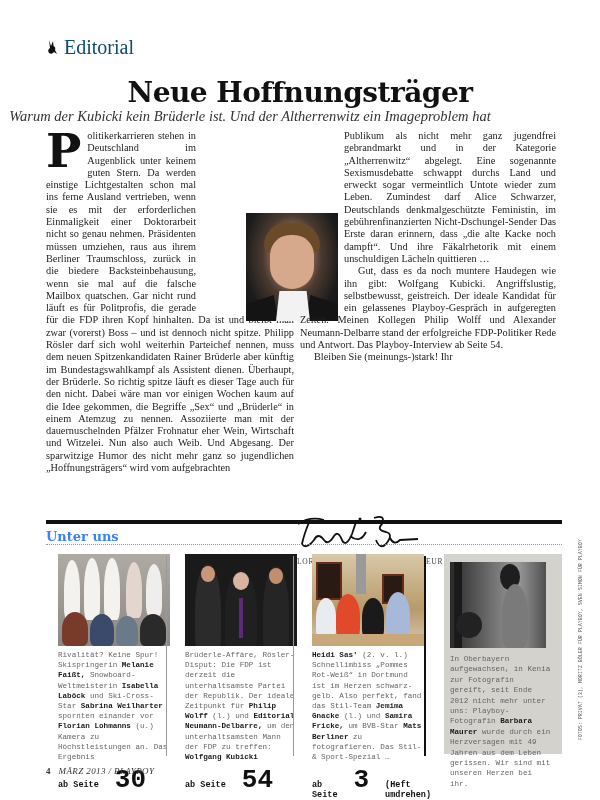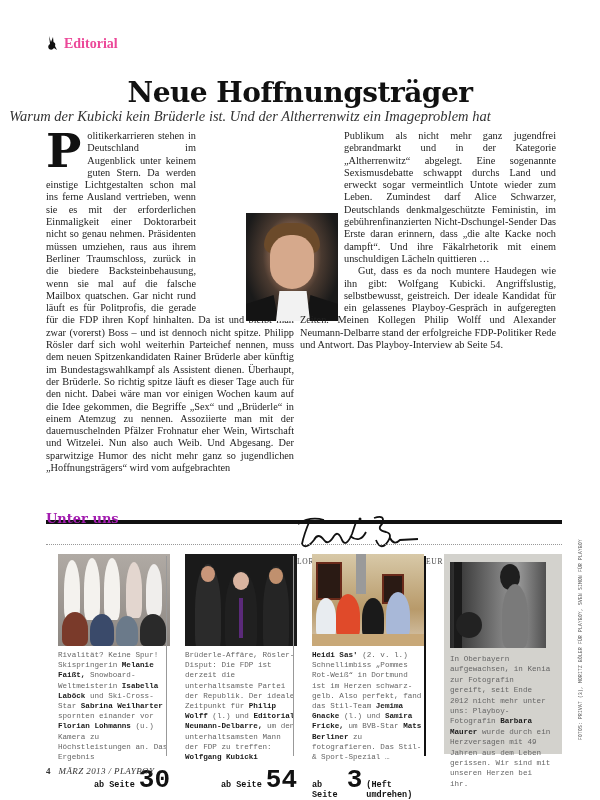--- a/index.html
+++ b/index.html
@@ -3,21 +3,21 @@
 <meta charset="utf-8">
 <style>
   html, body { margin: 0; padding: 0; background: #ffffff; }
   body { width: 600px; height: 800px; position: relative; overflow: hidden; color: #1e1e1e; }
   .abs { position: absolute; }
   .serif { font-family: "Liberation Serif", "DejaVu Serif", serif; }
   .sans { font-family: Liberation Mono, monospace; margin-left: 12px; }
 
   .section-head { left: 46px; top: 36px; display: flex; align-items: center; gap: 6px; }
   .bunny { width: 12px; height: 16px; }
-  .section-label { font-size: 14px; color: #ec4899; font-weight: bold; }
+  .section-label { font-size: 20px; color: #0c4a6e; }
 
   .headline { left: 0; width: 600px; top: 76px; text-align: center; font-family: "DejaVu Serif", serif; font-weight: bold; font-size: 28px; letter-spacing: -0.5px; color: #111; }
   .subhead { left: 0; width: 500px; top: 108px; text-align: center; font-size: 14.5px; font-style: italic; color: #333; }
 
   .col { font-size: 10.3px; line-height: 12.3px; text-align: justify; color: #222; }
   .col p { margin: 0; }
   .col .indent { text-indent: 14px; }
   .dropcap { float: left; font-family: "DejaVu Serif", serif; font-weight: bold; font-size: 47px; line-height: 38px; margin: 2px 6px 0 0; color: #111; }
   .float-photo-l { float: right; width: 92px; height: 110px; margin: 4px 0 4px 6px; }
   .col-left { left: 46px; top: 130px; width: 248px; }
@@ -26,28 +26,28 @@
   .portrait { left: 246px; top: 213px; width: 92px; height: 108px; background: radial-gradient(ellipse at 50% 40%, #c79a80 0%, #a77a60 22%, #4a3a30 45%, #1a1a1a 75%); overflow: hidden; }
   .portrait .hair { position: absolute; left: 18px; top: 10px; width: 56px; height: 30px; border-radius: 28px 28px 10px 10px; background: #6b4a2a; }
   .portrait .face { position: absolute; left: 24px; top: 22px; width: 44px; height: 54px; border-radius: 22px 22px 24px 24px; background: #d6a98c; }
   .portrait .shirt { position: absolute; left: 30px; top: 78px; width: 34px; height: 30px; background: #f2f2f2; clip-path: polygon(10% 0, 90% 0, 100% 100%, 0 100%); }
   .portrait .jacket { position: absolute; left: 0; top: 82px; width: 92px; height: 30px; background: #141414; clip-path: polygon(0 30%, 30% 0, 36% 100%, 0 100%, 64% 100%, 70% 0, 100% 30%, 100% 100%, 0 100%); }
 
   .signature { left: 290px; top: 510px; width: 130px; height: 44px; }
   .sig-caption { left: 292px; top: 557px; font-size: 7.5px; letter-spacing: 0.8px; color: #444; }
 
   .rule-thick { left: 46px; top: 520px; width: 516px; height: 4px; background: #111; }
-  .unter-uns { left: 46px; top: 511px; font-family: "DejaVu Serif", serif; font-weight: bold; font-size: 13px; color: #a21caf; }
+  .unter-uns { left: 46px; top: 529px; font-family: "DejaVu Serif", serif; font-weight: bold; font-size: 13px; color: #3b82f6; }
   .rule-dotted { left: 46px; top: 544px; width: 516px; border-top: 1px dotted #999; }
 
   .card { top: 554px; width: 112px; }
   .card .ph { width: 112px; height: 92px; position: relative; overflow: hidden; }
   .card .cap { font-size: 7.6px; line-height: 10.2px; color: #666; margin-top: 4px; }
   .card .cap b { color: #1a1a1a; }
-  .card .ref { display: flex; align-items: baseline; gap: 4px; margin-top: 6px; color: #111; justify-content: flex-end; }
+  .card .ref { display: flex; align-items: baseline; gap: 16px; margin-top: 6px; color: #111; }
   .card .ref .ab { font-size: 8.5px; font-weight: bold; }
   .card .ref .num { font-size: 26px; font-weight: bold; line-height: 24px; }
   .card .ref .extra { font-size: 8.5px; font-weight: bold; }
   .vsep { width: 1px; background: #999; top: 556px; height: 200px; }
   .vsep.dark { background: #111; width: 2px; }
 
   .ph1 { background: linear-gradient(#b0aaa4, #8d8782); }
   .ph2 { background: #1a1a1a; }
   .ph3 { background: linear-gradient(#d8c9a8 0%, #b89a6a 60%, #d8c8b0 100%); }
   .memorial { left: 432px; top: 554px; width: 118px; height: 200px; background: #d3d2cd; }
@@ -87,20 +87,21 @@
   <div class="hair"></div>
   <div class="face"></div>
   <div class="jacket"></div>
   <div class="shirt"></div>
 </div>
 
 <div class="abs col serif col-right">
     <div style="float: left; width: 44px; height: 114px; margin-top: 62px;"></div>
   <p id="rp0">Publikum als nicht mehr ganz jugendfrei gebrandmarkt und in der Kategorie „Altherrenwitz“ abgelegt. Eine sogenannte Sexismusdebatte schwappt durchs Land und erweckt sogar vermeintlich Untote wieder zum Leben. Zumindest darf Alice Schwarzer, Deutschlands denkmalgeschützte Feministin, im gebührenfinanzierten Nicht-Dschungel-Sender Das Erste daran erinnern, dass „die alte Kacke noch dampft“. Und ihre Fäkalrhetorik mit einem unschuldigen Lächeln quittieren …</p>
   <p class="indent">Gut, dass es da noch muntere Haudegen wie ihn gibt: Wolfgang Kubicki. Angriffslustig, selbstbewusst, geistreich. Der ideale Kandidat für ein gelassenes Playboy-Gespräch in aufgeregten Zeiten. Meinen Kollegen Philip Wolff und Alexander Neumann-Delbarre stand der erfolgreiche FDP-Politiker Rede und Antwort. Das Playboy-Interview ab Seite 54.</p>
+  <p class="indent">Bleiben Sie (meinungs-)stark! Ihr</p>
 </div>
 
 <svg class="abs signature" viewBox="0 0 130 44">
   <path d="M8 14 Q20 6 34 10 M20 10 Q14 24 12 34 Q16 40 24 30 Q28 22 34 30 Q38 36 44 26 Q48 20 52 30 Q56 38 62 24 L66 12 M60 26 Q70 34 76 22" stroke="#111" stroke-width="1.8" fill="none"></path>
   <path d="M84 8 Q96 4 92 14 Q86 20 96 22 Q104 24 96 34 Q90 40 86 30 M100 28 Q104 36 110 30 L128 29" stroke="#111" stroke-width="1.8" fill="none"></path>
   <circle cx="70" cy="9" r="1.5" fill="#111"></circle>
 </svg>
 <div class="abs serif sig-caption">FLORIAN BOITIN, CHEFREDAKTEUR</div>
 
 <div class="abs rule-thick"></div>

